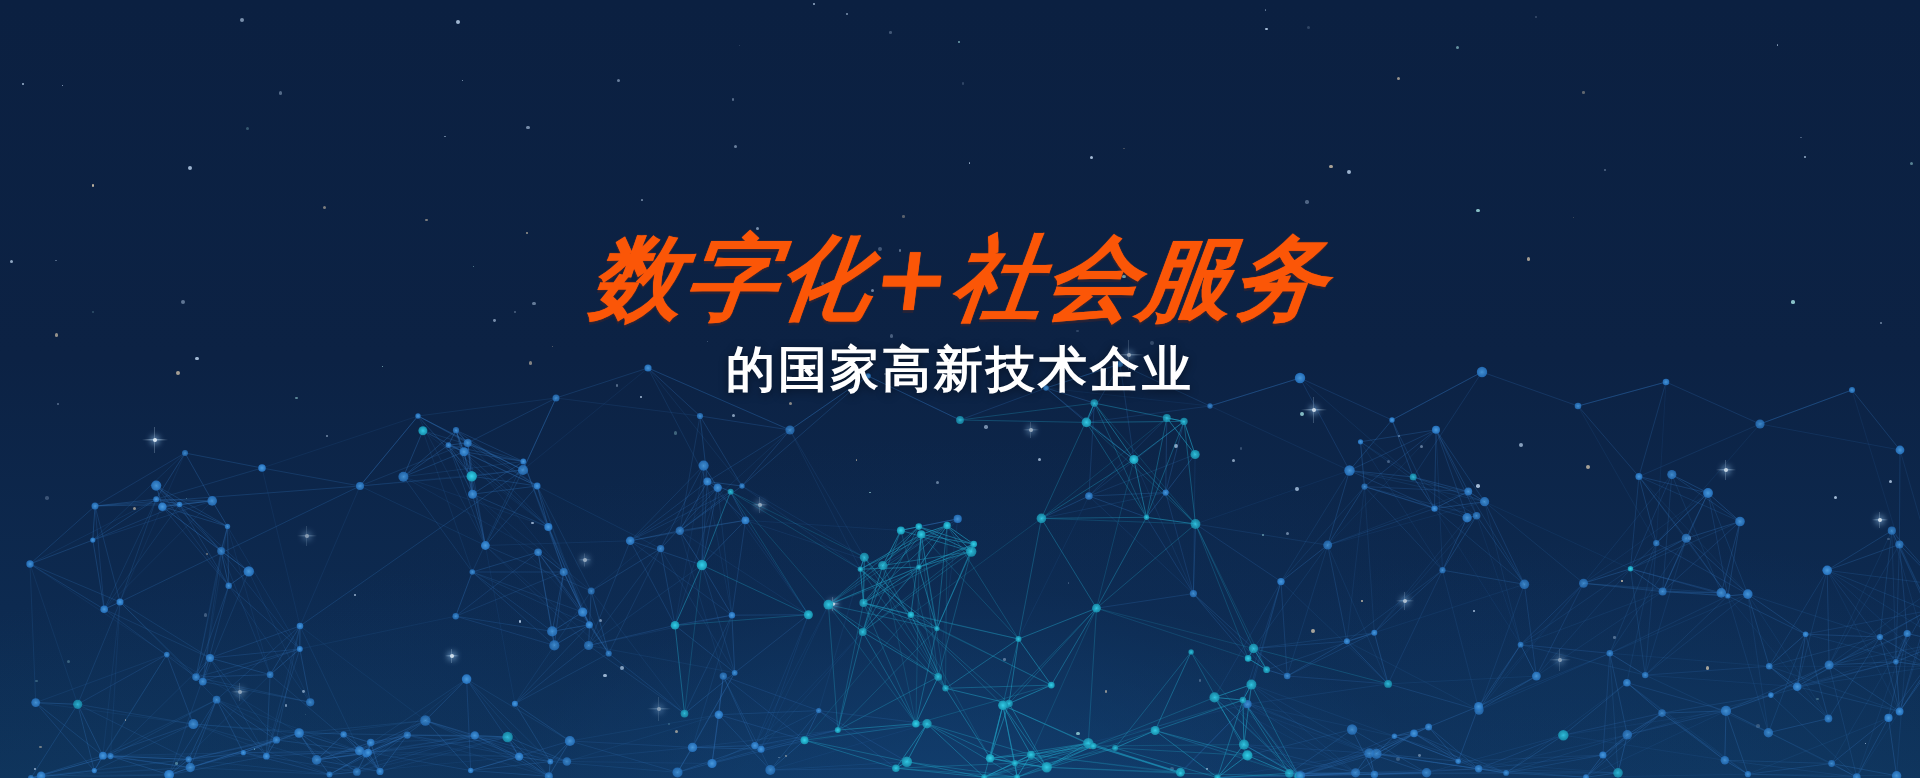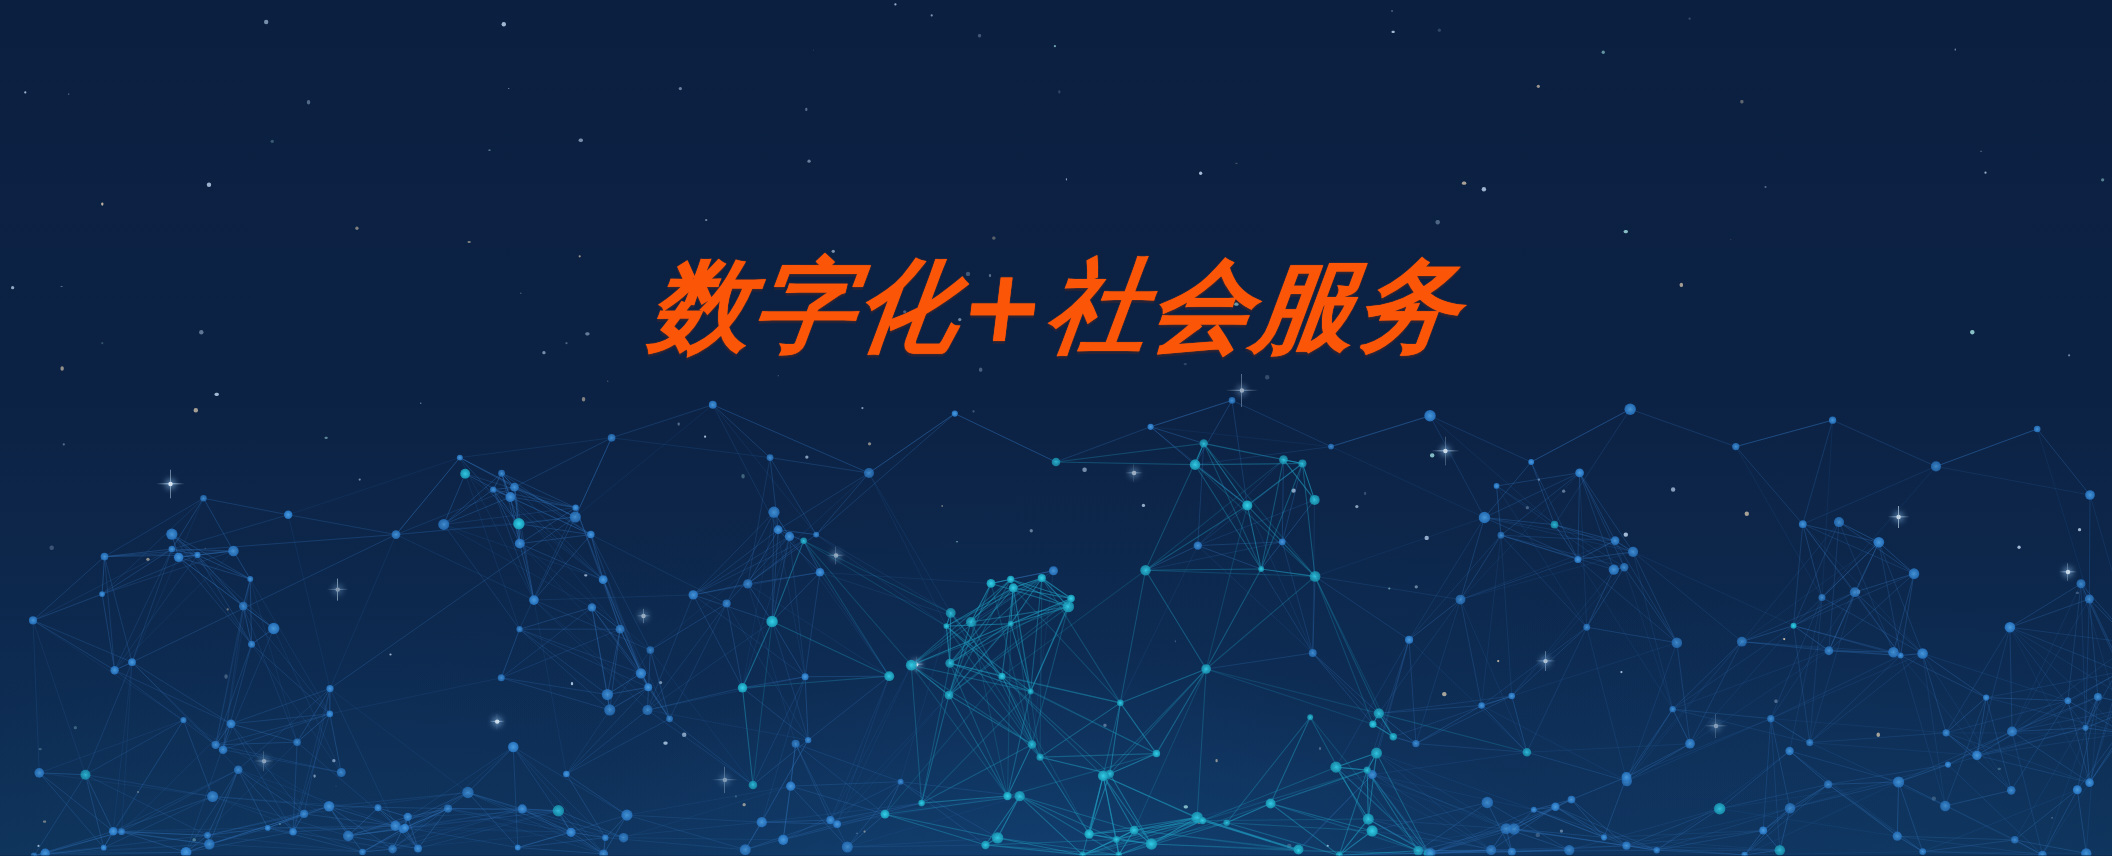--- a/index.html
+++ b/index.html
@@ -1775,15 +1775,16 @@
         <circle cx="1831.6" cy="405.5" r="3.4" fill="url(#gBlue)" opacity="0.75"></circle>
         <circle cx="1888.5" cy="359.9" r="4.1" fill="url(#gBlue)" opacity="0.98"></circle>
         <circle cx="1896.6" cy="417.8" r="4.7" fill="url(#gBlue)" opacity="0.90"></circle>
         <circle cx="1352.1" cy="371.5" r="5.2" fill="url(#gBlue)" opacity="0.79"></circle>
         <circle cx="1191.1" cy="294.0" r="2.7" fill="url(#gTeal)" opacity="0.83"></circle>
       </g>
   </svg>
 
   <div id="copy">
     <span id="headline">数字化+社会服务</span>
+    <span id="subline">的国家高新技术企业</span>
   </div>
 
 </div>
 
 </body></html>

